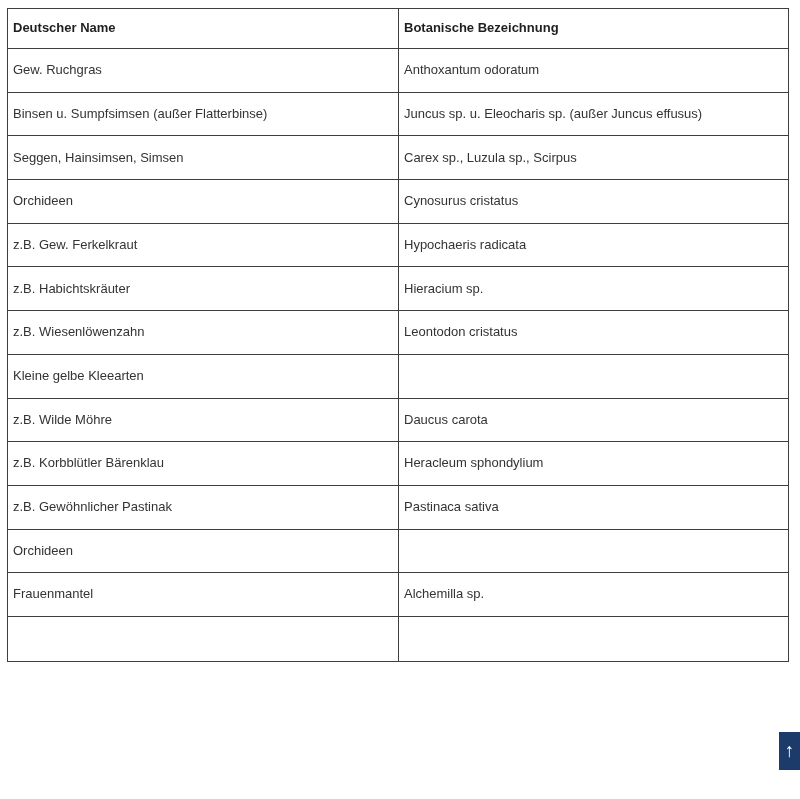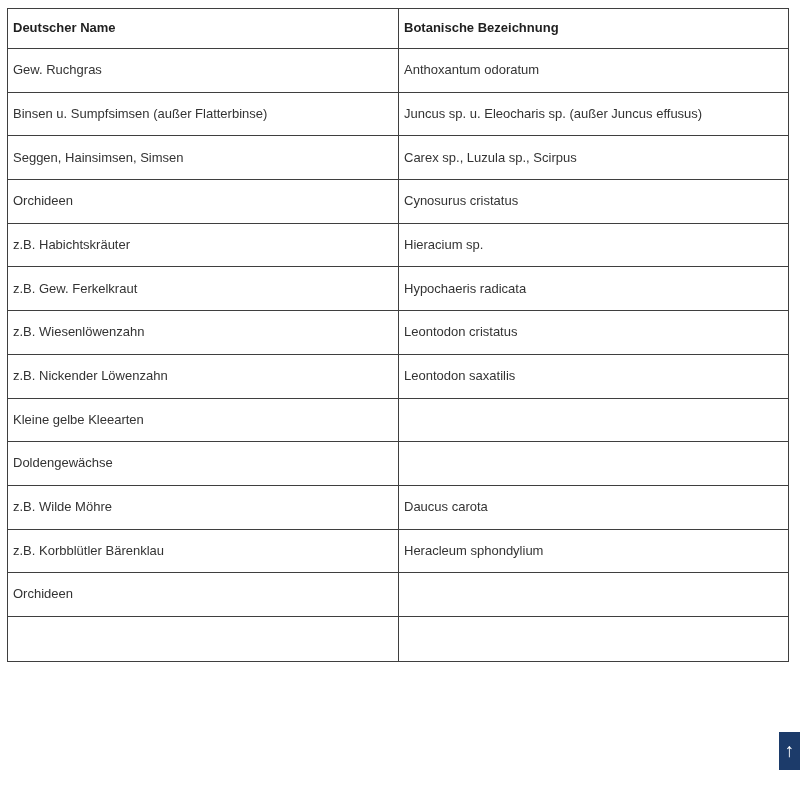--- a/index.html
+++ b/index.html
@@ -105,54 +105,54 @@
         </tr>
         <tr>
           <td>Seggen, Hainsimsen, Simsen</td>
           <td>Carex sp., Luzula sp., Scirpus</td>
         </tr>
         <tr>
           <td>Orchideen</td>
           <td>Cynosurus cristatus</td>
         </tr>
         <tr>
+          <td class="indent">z.B. Gew. Ferkelkraut</td>
+          <td>Hypochaeris radicata</td>
+        </tr>
+        <tr>
           <td class="indent">z.B. Habichtskräuter</td>
           <td>Hieracium sp.</td>
-        </tr>
-        <tr>
-          <td class="indent">z.B. Gew. Ferkelkraut</td>
-          <td>Hypochaeris radicata</td>
         </tr>
         <tr>
           <td class="indent">z.B. Wiesenlöwenzahn</td>
           <td>Leontodon cristatus</td>
         </tr>
         <tr>
-          <td class="indent">z.B. Nickender Löwenzahn</td>
-          <td>Leontodon saxatilis</td>
-        </tr>
-        <tr>
           <td>Kleine gelbe Kleearten</td>
-          <td></td>
-        </tr>
-        <tr>
-          <td>Doldengewächse</td>
           <td></td>
         </tr>
         <tr>
           <td class="indent">z.B. Wilde Möhre</td>
           <td>Daucus carota</td>
         </tr>
         <tr>
           <td class="indent">z.B. Korbblütler Bärenklau</td>
           <td>Heracleum sphondylium</td>
         </tr>
         <tr>
+          <td class="indent">z.B. Gewöhnlicher Pastinak</td>
+          <td>Pastinaca sativa</td>
+        </tr>
+        <tr>
           <td>Orchideen</td>
           <td></td>
+        </tr>
+        <tr>
+          <td>Frauenmantel</td>
+          <td>Alchemilla sp.</td>
         </tr>
         <tr class="cutoff">
           <td></td>
           <td></td>
         </tr>
       </tbody>
   </table>
 
   <button class="scroll-top-btn">
     <span class="arrow">↑</span>

